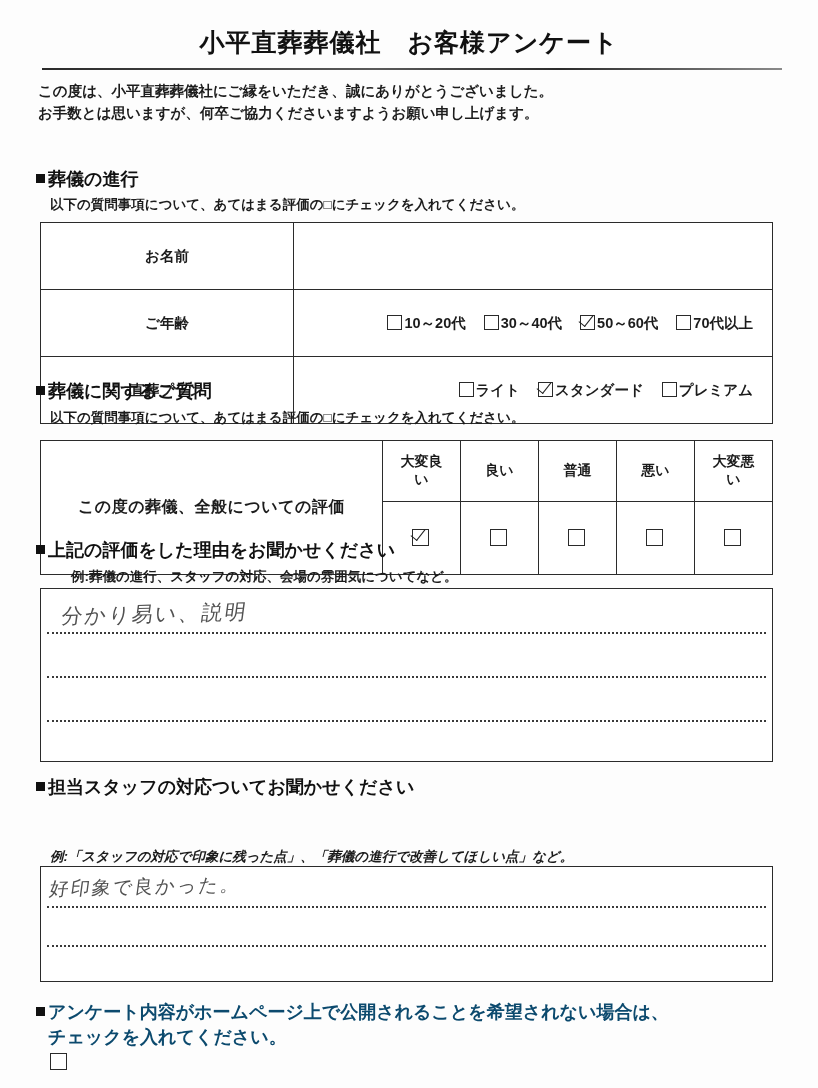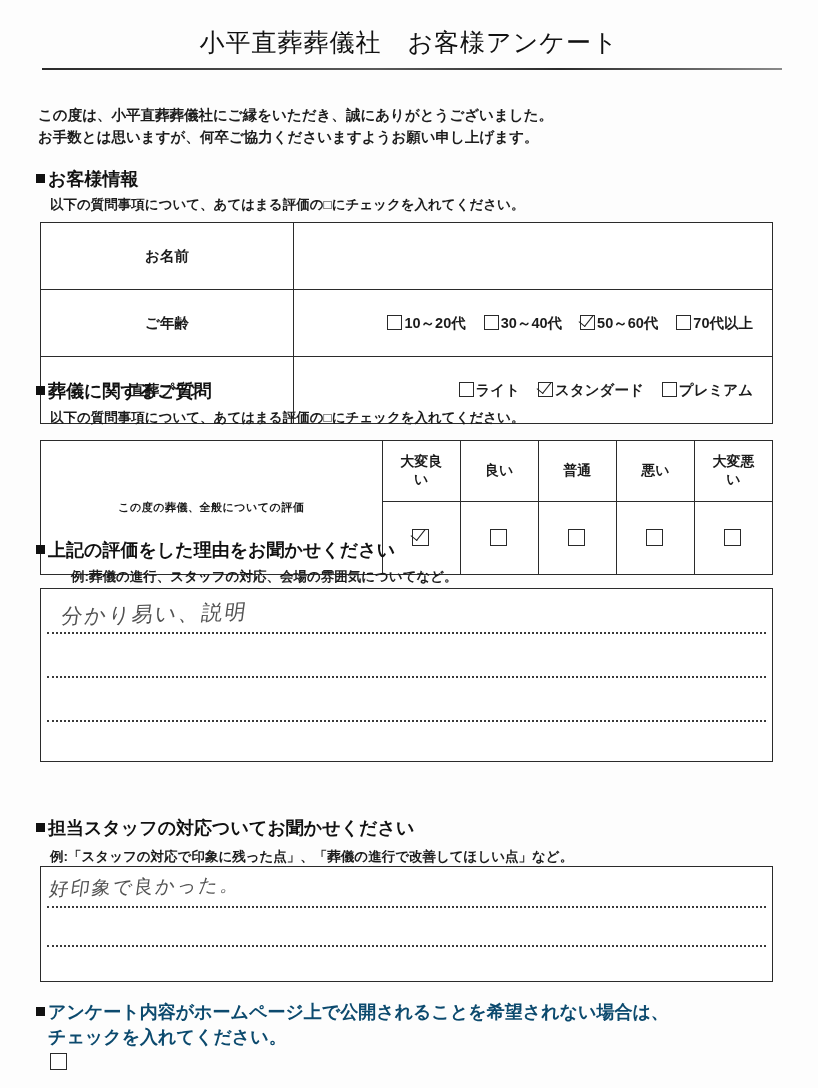--- a/index.html
+++ b/index.html
@@ -23,21 +23,21 @@
   }
 
   
   .doc-title {
     position: absolute;
     top: 26px;
     left: 0;
     width: 818px;
     text-align: center;
     font-size: 25px;
-    font-weight: normal;
+    font-weight: bold;
     letter-spacing: 1px;
     color: #111;
   }
   .title-rule {
     position: absolute;
     top: 68px;
     left: 42px;
     width: 740px;
     height: 2px;
     background: linear-gradient(to right, #2b2b2b 0%, #5a5a5a 45%, #2b2b2b 70%, #8a8a8a 100%);
@@ -45,21 +45,20 @@
 
   .intro {
     position: absolute;
     top: 80px;
     left: 38px;
     width: 740px;
     font-size: 14.5px;
     line-height: 22px;
     font-weight: bold;
     color: #1c1c1c;
-    margin-top: 24px;
   }
   .intro div { white-space: nowrap; }
 
   
   .sec-head {
     position: absolute;
     font-size: 18px;
     font-weight: bold;
     color: #111;
     white-space: nowrap;
@@ -124,21 +123,21 @@
 
   
   #info-table { top: 222px; left: 40px; width: 733px; }
   #info-table td.label { width: 228px; height: 42px; }
   #info-table td.value { height: 42px; text-align: right; }
   .opt { display: inline-block; margin: 0 7px; white-space: nowrap; font-size: 14.5px; }
   .opt .cbox { margin-right: 2px; }
 
   
   #eval-table { top: 440px; left: 40px; width: 733px; }
-  #eval-table td.q { width: 333px; height: 80px; font-size: 11px; letter-spacing: 0.5px; }
+  #eval-table td.q { width: 333px; height: 80px; font-size: 16px; letter-spacing: 0.5px; }
   #eval-table td.rh { height: 30px; font-size: 14px; }
   #eval-table td.rv { height: 48px; }
   #eval-table col.scol { width: 80px; }
 
   
   .textbox {
     position: absolute;
     border: 1.6px solid #2b2b2b;
     background: #fff;
     box-sizing: border-box;
@@ -209,21 +208,21 @@
 
   <div class="doc-title">小平直葬葬儀社　お客様アンケート</div>
   <div class="title-rule"></div>
 
   <div class="intro">
     <div>この度は、小平直葬葬儀社にご縁をいただき、誠にありがとうございました。</div>
     <div>お手数とは思いますが、何卒ご協力くださいますようお願い申し上げます。</div>
   </div>
 
   <div class="sec-head" style="top:167px;left:36px;">
-    <span class="bullet"></span><span>お客様情報</span>
+    <span class="bullet"></span><span>葬儀の進行</span>
   </div>
   <div class="sec-sub" style="top:196px;left:50px;">以下の質問事項について、あてはまる評価の□にチェックを入れてください。</div>
 
   <table class="tbl" id="info-table">
     <tbody>
         <tr>
       <td class="label">お名前</td>
       <td class="value"></td>
     </tr>
     <tr>
@@ -284,24 +283,24 @@
   </div>
   <div class="sec-sub" style="top:568px;left:50px;margin-left:21px;">例:葬儀の進行、スタッフの対応、会場の雰囲気についてなど。</div>
 
   <div class="textbox" style="top:588px;left:40px;width:733px;height:174px;">
     <div class="ruleline" style="top:43px;"></div>
     <div class="ruleline" style="top:87px;"></div>
     <div class="ruleline" style="top:131px;"></div>
   </div>
   <div class="hand" style="top:600px;left:62px;">分かり易い、説明</div>
 
-  <div class="sec-head" style="top:816px;left:36px;">
+  <div class="sec-head" style="top:775px;left:36px;">
     <span class="bullet"></span><span>担当スタッフの対応ついてお聞かせください</span>
   </div>
-  <div class="sec-sub" style="top:848px;left:50px;">例:「スタッフの対応で印象に残った点」、「葬儀の進行で改善してほしい点」など。</div>
+  <div class="sec-sub" style="top:848px;left:50px;font-style:italic;">例:「スタッフの対応で印象に残った点」、「葬儀の進行で改善してほしい点」など。</div>
 
   <div class="textbox" style="top:866px;left:40px;width:733px;height:116px;">
     <div class="ruleline" style="top:39px;"></div>
     <div class="ruleline" style="top:78px;"></div>
   </div>
   <div class="hand" style="top:874px;left:50px;font-size:19px;">好印象で良かった。</div>
 
   <div class="foot-head">
     <span class="bullet"></span><span>アンケート内容がホームページ上で公開されることを希望されない場合は、</span><br>
     <span style="margin-left:12px;display:inline-block;">チェックを入れてください。</span>

